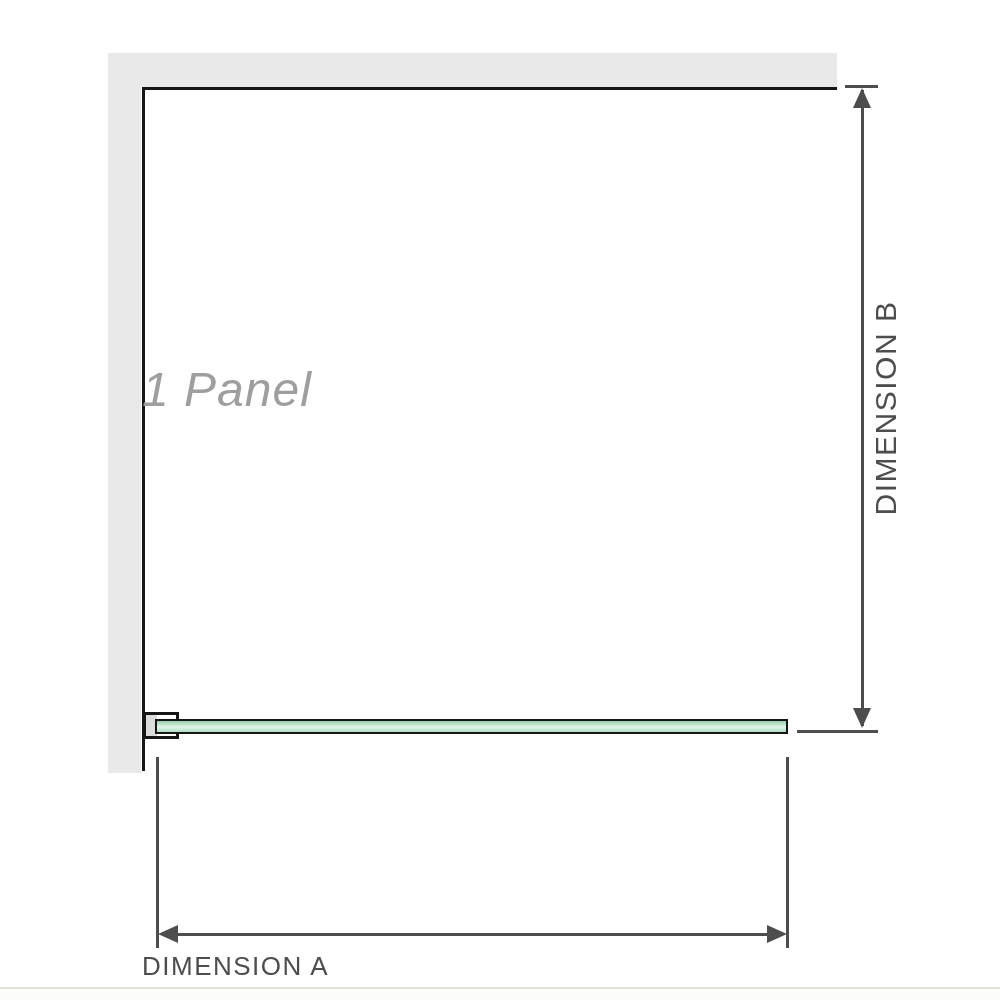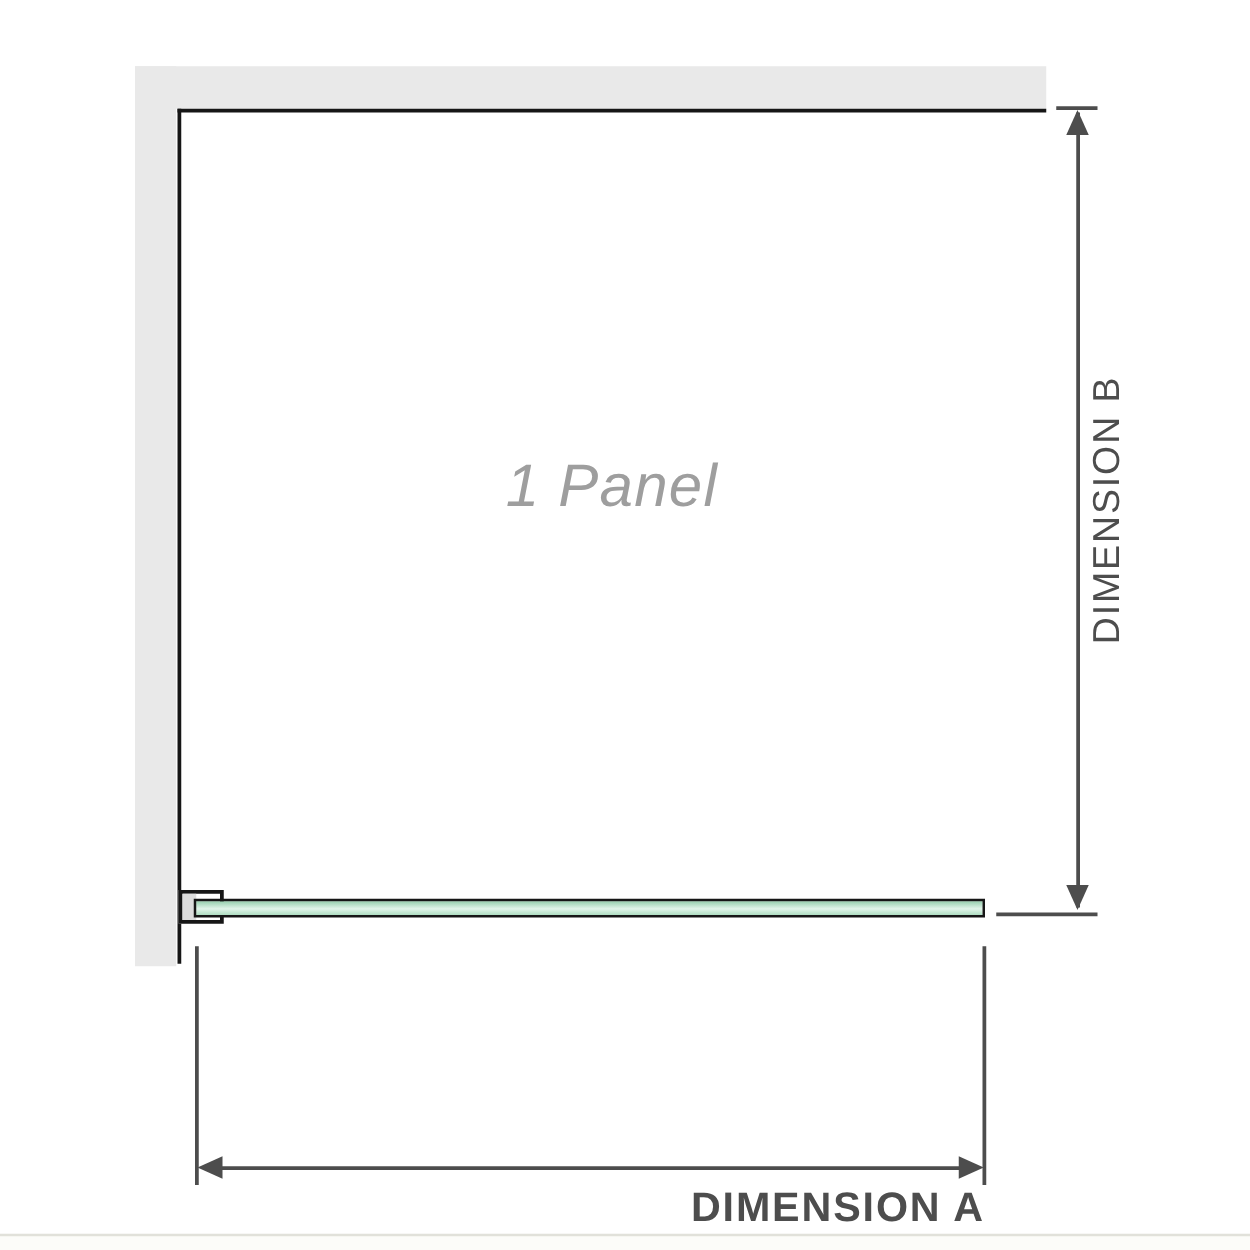--- a/index.html
+++ b/index.html
@@ -26,21 +26,21 @@
   
   .wall-top{left:108px;top:53px;width:729px;height:34px;background:var(--wall);}
   .wall-left{left:108px;top:53px;width:33px;height:720px;background:var(--wall);}
 
   
   .panel-edge-top{left:142px;top:87px;width:695px;height:3px;background:var(--outline);}
   .panel-edge-left{left:142px;top:87px;width:3px;height:684px;background:var(--outline);}
 
   
   .panel-watermark{
-    left:142px;top:362px;width:695px;text-align:center;
+    left:142px;top:362px;width:695px;
     font-size:48px;font-style:italic;font-weight:400;
     color:var(--watermark);letter-spacing:1px;
   }
 
   
   .glass-panel{
     left:155px;top:719px;width:633px;height:15px;box-sizing:border-box;
     border:2px solid var(--outline);
     background:linear-gradient(to bottom, var(--glass-top) 0%, var(--glass-mid) 55%, var(--glass-bottom) 100%);
     z-index:3;
@@ -66,22 +66,22 @@
     transform:rotate(-90deg);
     font-size:30px;font-weight:300;letter-spacing:1.5px;color:var(--label);
   }
 
   .dim-a-ext-left{left:156px;top:757px;width:3px;height:191px;}
   .dim-a-ext-right{left:786px;top:757px;width:3px;height:191px;}
   .dim-a-line{left:172px;top:933px;width:601px;height:3px;}
   .arrow-left{left:158px;top:925px;border-top:9px solid transparent;border-bottom:9px solid transparent;border-right:20px solid var(--dimension);}
   .arrow-right{left:767px;top:925px;border-top:9px solid transparent;border-bottom:9px solid transparent;border-left:20px solid var(--dimension);}
   .dim-a-label{
-    left:142px;top:948px;width:646px;text-align:right;line-height:36px;
-    font-size:33px;font-weight:700;letter-spacing:1.5px;color:var(--label);
+    left:142px;top:948px;width:646px;text-align:left;line-height:36px;
+    font-size:26px;font-weight:400;letter-spacing:1.5px;color:var(--label);
   }
 
   
   .page-bottom-edge{
     left:0;top:987px;width:1000px;height:13px;box-sizing:border-box;
     border-top:2px solid var(--page-edge);background:var(--page-edge-fill);
   }
 </style>
 </head>
 <body>

